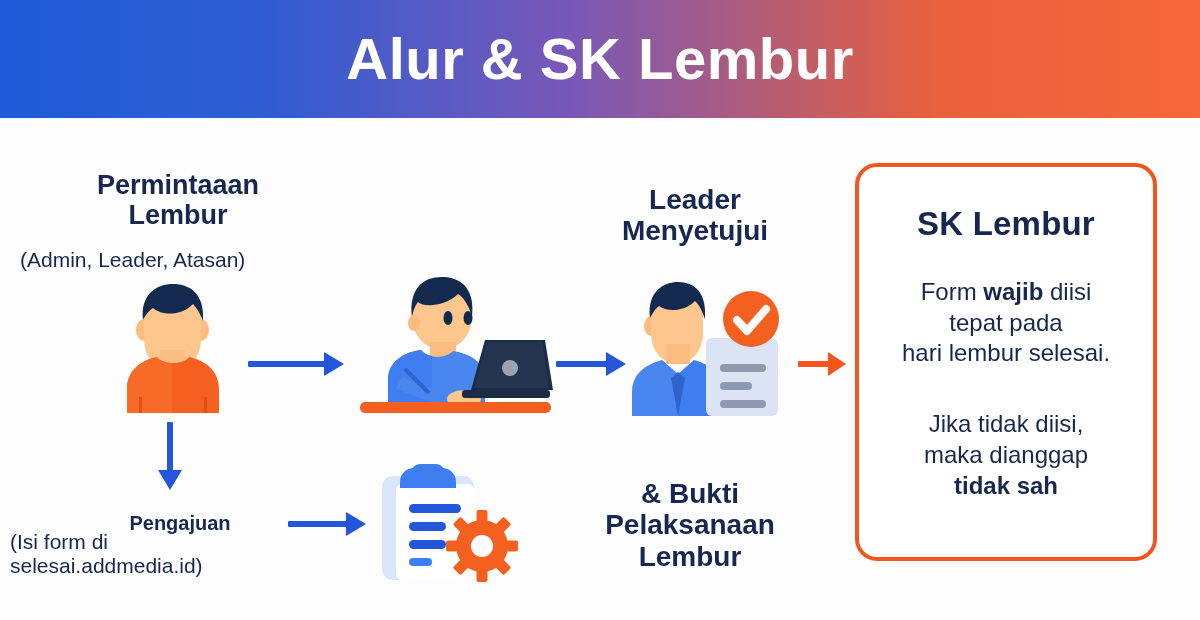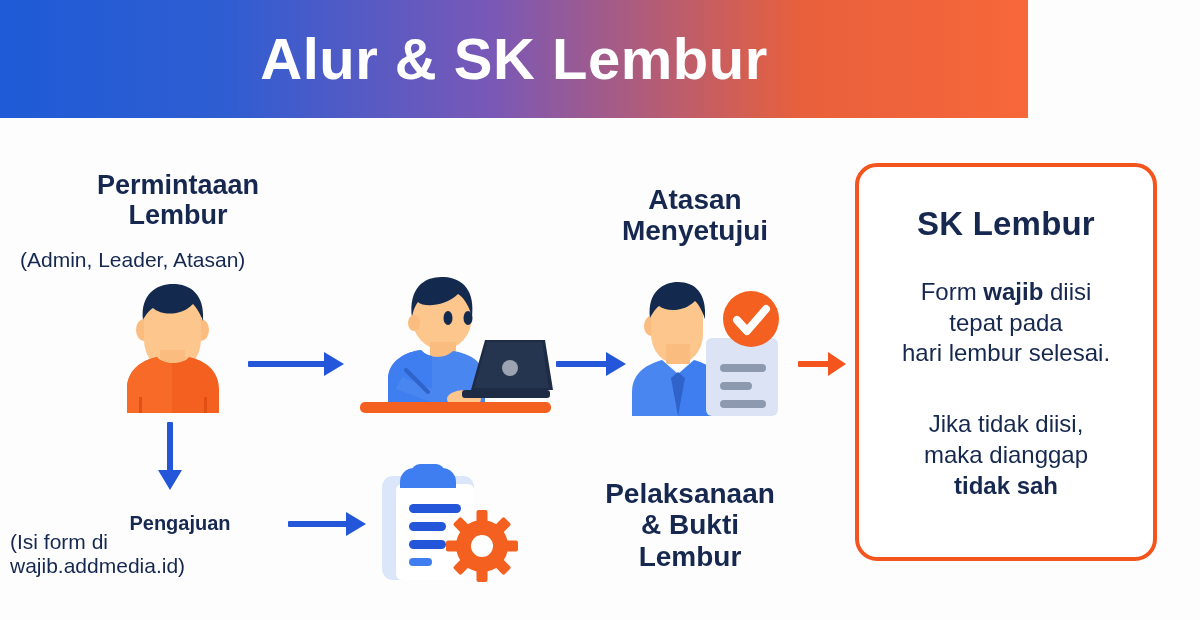--- a/index.html
+++ b/index.html
@@ -11,21 +11,21 @@
   }
   #page {
     position: relative;
     width: 1200px; height: 620px;
     background: #fdfdfe;
   }
 
   
   .header {
     position: absolute; left: 0; top: 0;
-    width: 1028px; height: 118px;
+    width: 1200px; height: 118px;
     background: linear-gradient(90deg, #1e5bd6 0%, #2f5dd2 22%, #7a58b6 48%, #e8603c 78%, #f7673a 100%);
     display: flex; align-items: center; justify-content: center;
   }
   .header-title {
     color: #ffffff;
     font-size: 58px;
     font-weight: bold;
     letter-spacing: 0.5px;
     line-height: 1;
     text-align: center;
@@ -173,21 +173,21 @@
       <rect x="2" y="130" width="191" height="11" rx="5" fill="#f4601f"></rect>
     </svg>
   </div>
 
   <div class="arrow-h" style="left:556px; top:352px; width:72px;">
     <div class="shaft" style="width:54px; background:#2356d8;"></div>
     <div class="head" style="left:50px; border-left:20px solid #2356d8;"></div>
   </div>
 
   <div class="node-title navy" style="left:572px; top:184px; width:246px; font-size:28px;">
-    <div>Atasan</div>
+    <div>Leader</div>
     <div>Menyetujui</div>
   </div>
 
   <div class="illus" style="left:618px; top:278px; width:170px; height:138px;">
     <svg viewBox="0 0 170 138" width="170" height="138">
 
       <ellipse cx="33" cy="48" rx="7" ry="10" fill="#fbbd7f"></ellipse>
 
       <path d="M33 36 a26 28 0 0 1 52 0 v20 a26 30 0 0 1 -52 0 z" fill="#fcc68d"></path>
 
@@ -215,21 +215,21 @@
   <div class="arrow-h" style="left:798px; top:352px; width:56px;">
     <div class="shaft" style="width:34px; background:#f4541d;"></div>
     <div class="head" style="left:30px; border-left:18px solid #f4541d;"></div>
   </div>
 
   <div class="node-title navy" style="left:10px; top:512px; width:340px; font-size:20px;">
     <div>Pengajuan</div>
   </div>
   <div class="node-sub" style="left:10px; top:530px; width:340px; font-size:21px;">
     <div>(Isi form di</div>
-    <div>wajib.addmedia.id)</div>
+    <div>selesai.addmedia.id)</div>
   </div>
 
   <div class="arrow-h" style="left:288px; top:512px; width:80px;">
     <div class="shaft" style="width:62px; background:#2356d8;"></div>
     <div class="head" style="left:58px; border-left:20px solid #2356d8;"></div>
   </div>
 
   <div class="illus" style="left:376px; top:462px; width:152px; height:122px;">
     <svg viewBox="0 0 152 122" width="152" height="122">
 
@@ -254,22 +254,22 @@
         <rect x="-5.5" y="-36" width="11" height="13" rx="2" transform="rotate(45)"></rect>
         <rect x="-5.5" y="23" width="11" height="13" rx="2" transform="rotate(45)"></rect>
         <rect x="-36" y="-5.5" width="13" height="11" rx="2" transform="rotate(45)"></rect>
         <rect x="23" y="-5.5" width="13" height="11" rx="2" transform="rotate(45)"></rect>
         <circle cx="0" cy="0" r="11" fill="#ffffff"></circle>
       </g>
     </svg>
   </div>
 
   <div class="node-title navy" style="left:550px; top:478px; width:280px; font-size:28px;">
+    <div>&amp; Bukti</div>
     <div>Pelaksanaan</div>
-    <div>&amp; Bukti</div>
     <div>Lembur</div>
   </div>
 
   <div class="sk-box">
     <div class="sk-heading">SK Lembur</div>
     <div class="sk-para">
       <span>Form </span><b>wajib</b><span> diisi</span>
       <div>tepat pada</div>
       <div>hari lembur selesai.</div>
     </div>

